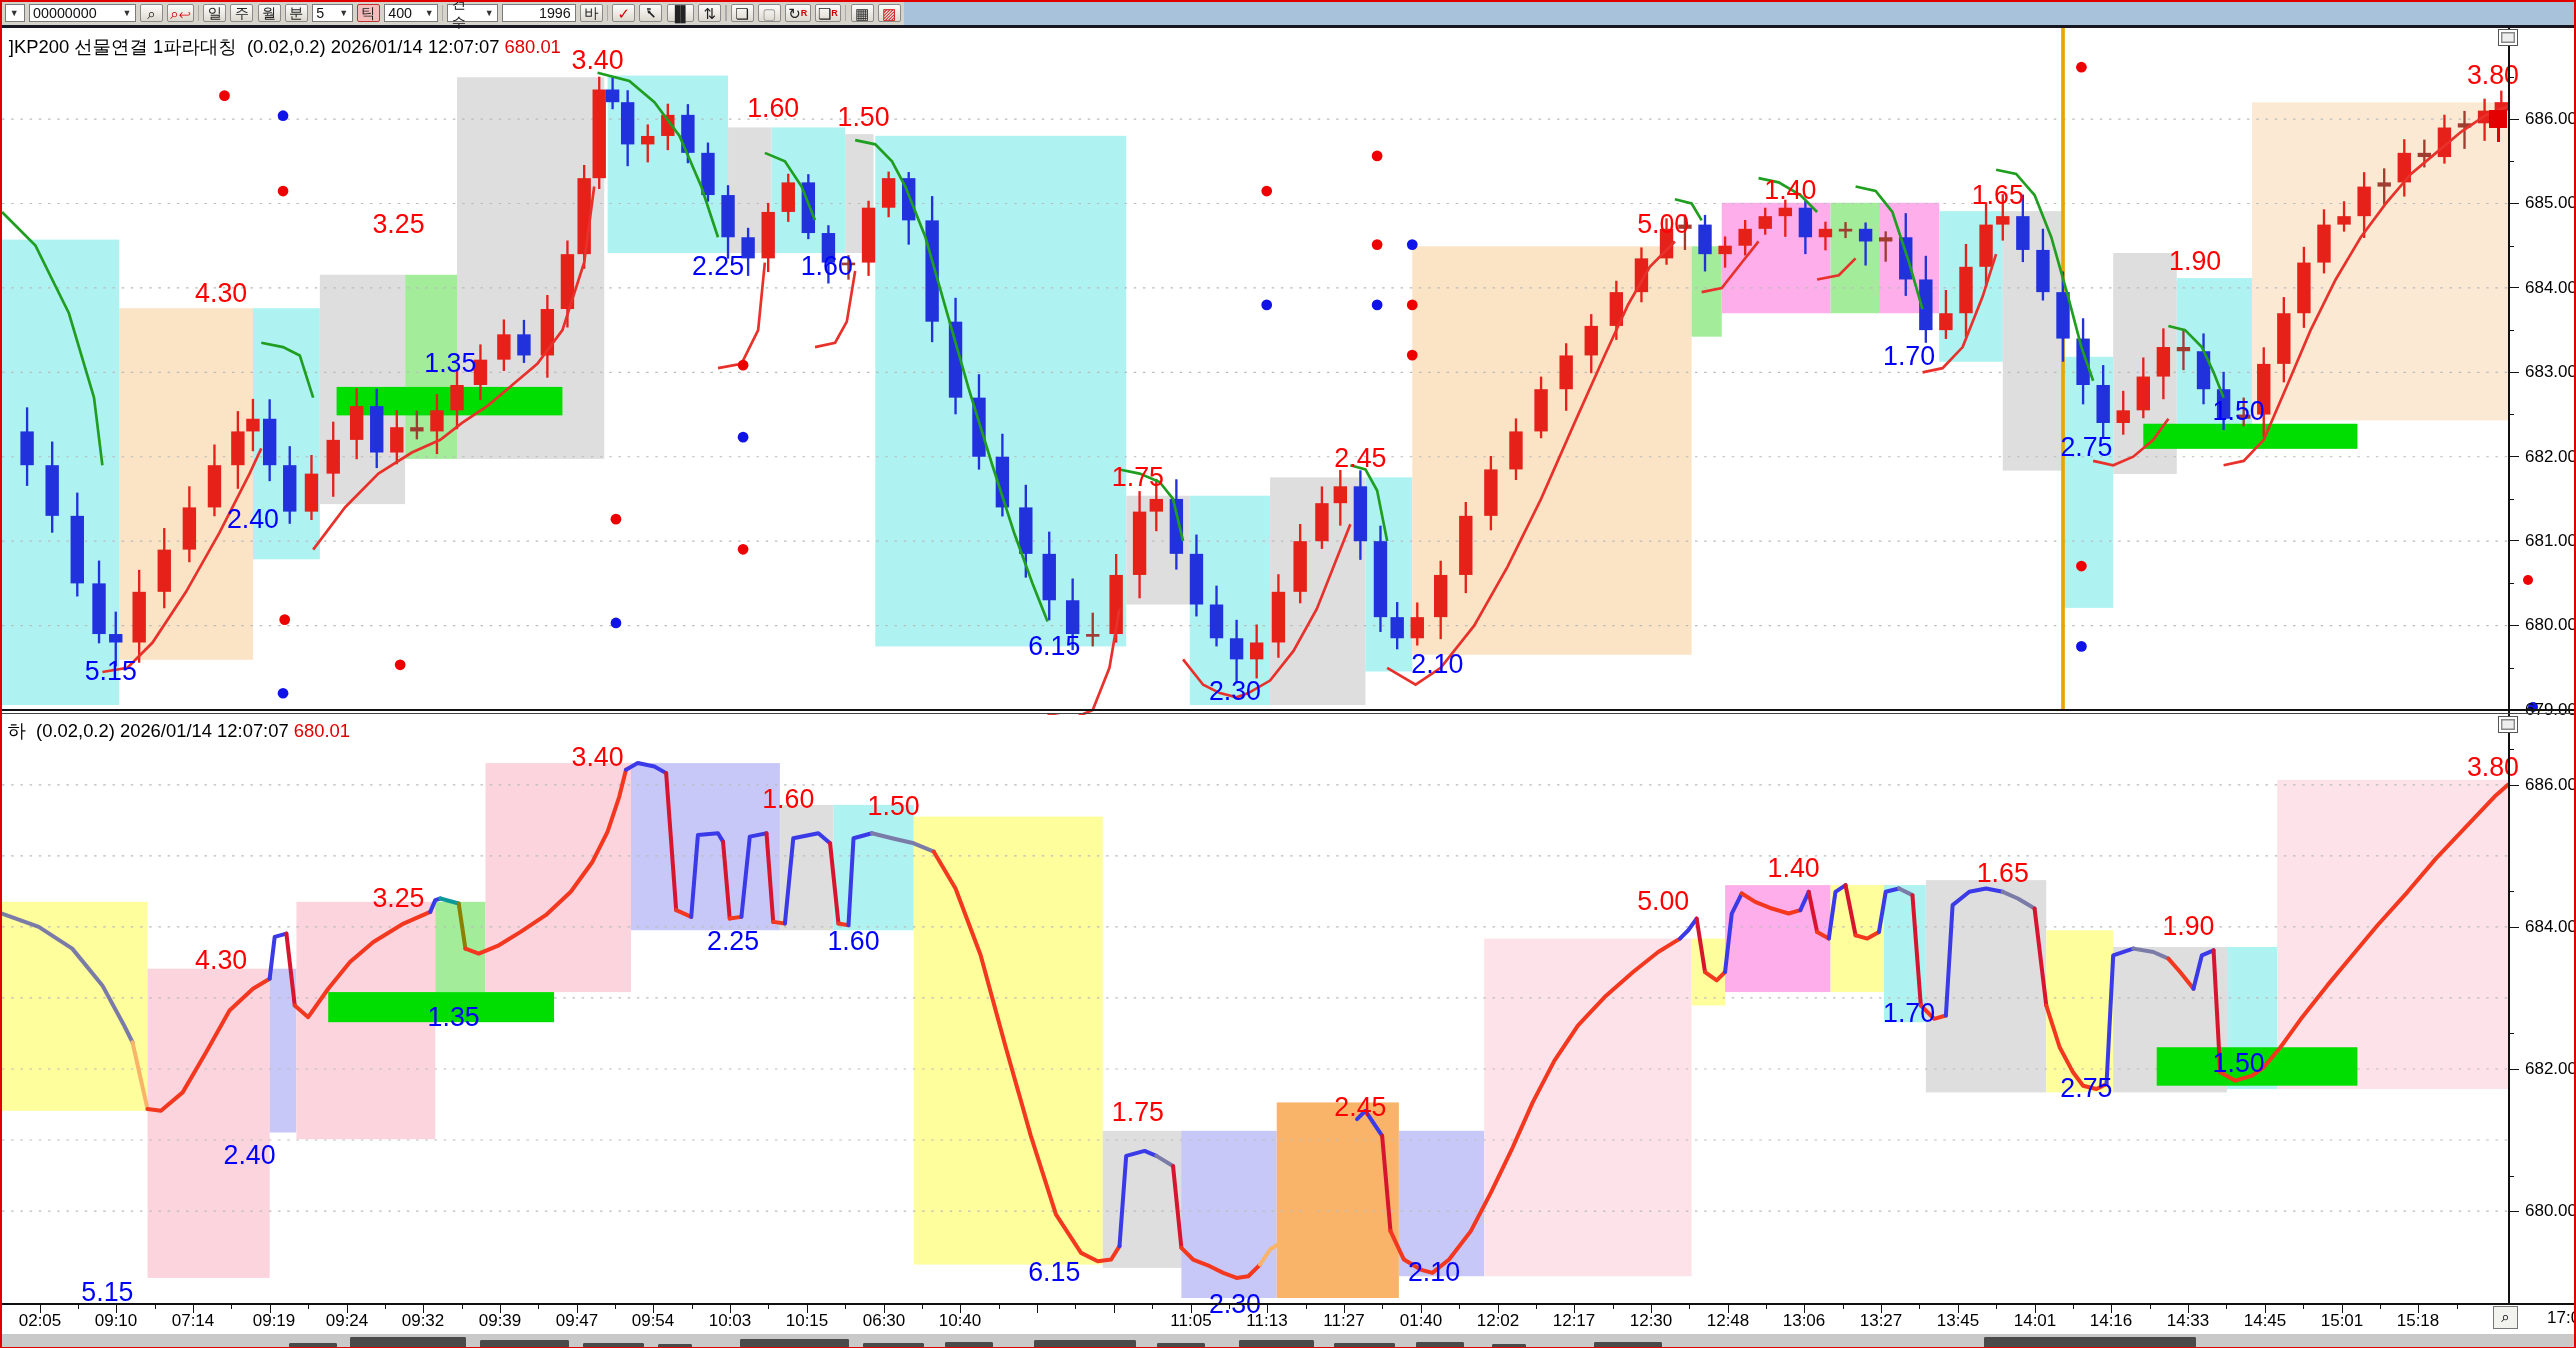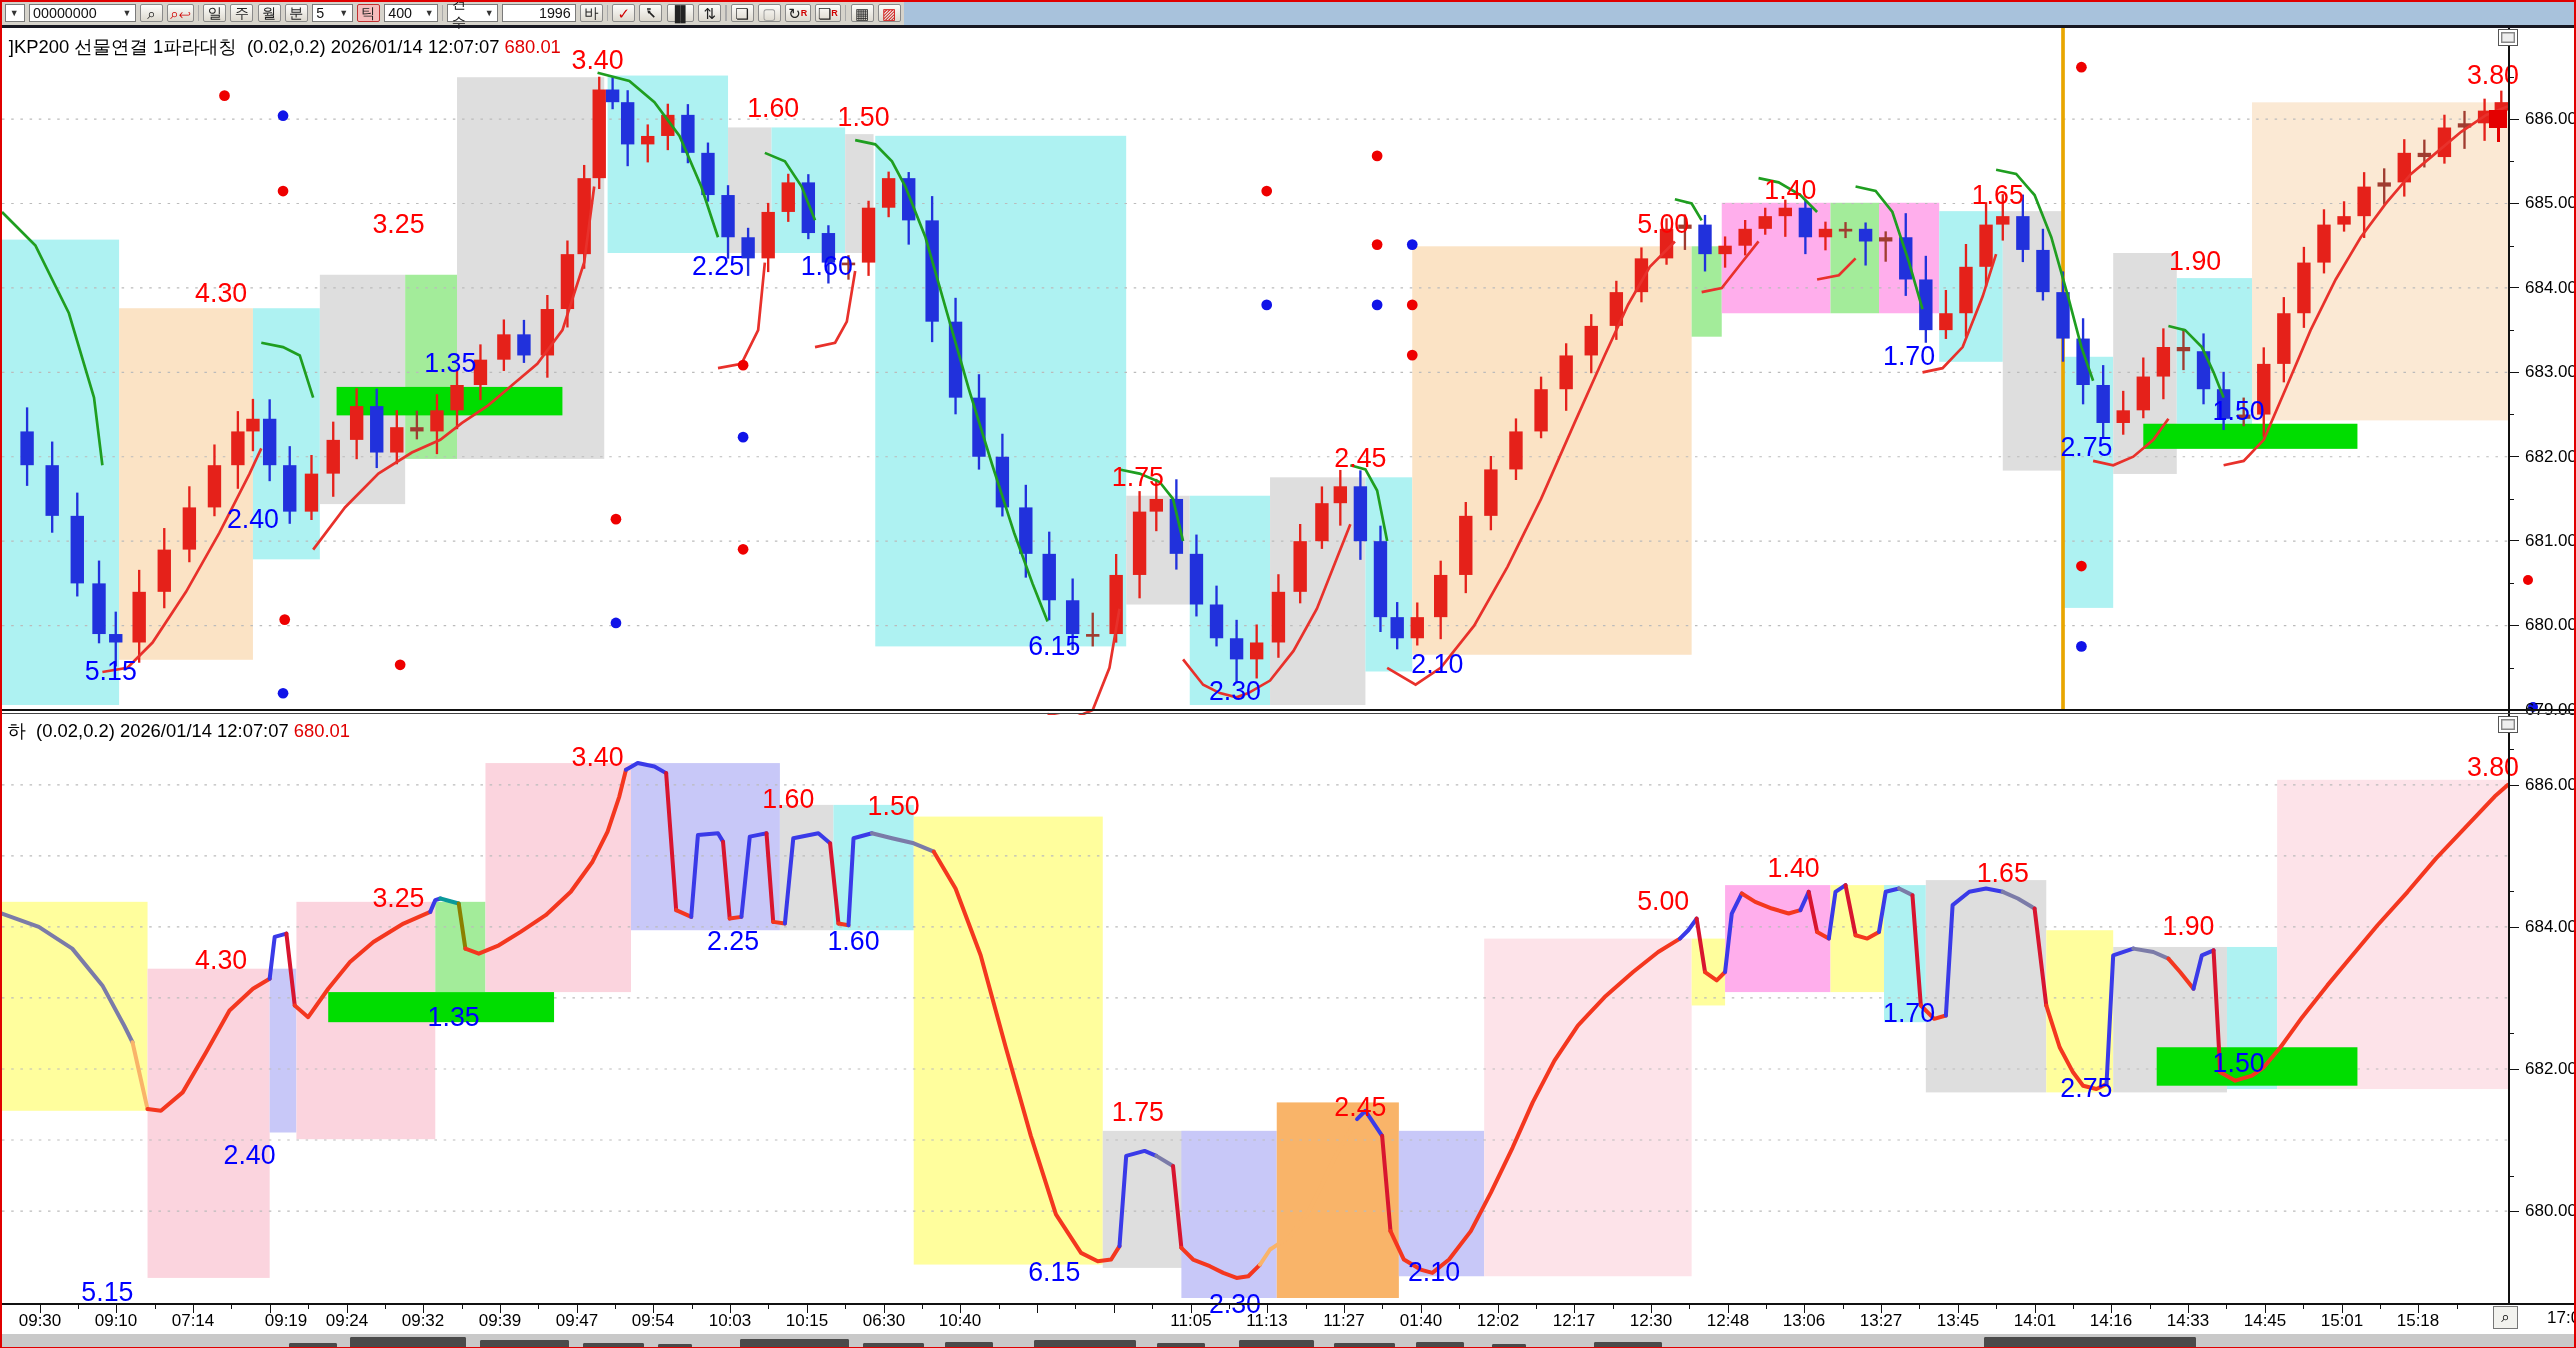--- a/index.html
+++ b/index.html
@@ -641,30 +641,30 @@
       <div class="tick" style="left:2506px;top:1174px;width:6.1px;"></div>
       <div class="axis-lbl" style="left:2523px;top:1199px;">680.00</div>
       <div class="cpbox" style="left:2487px;top:108px;width:18px;height:18px;"></div>
       <div class="cpbox" style="left:2495px;top:125px;width:2.7px;height:15px;"></div>
       <div class="dot" style="left:2521px;top:573px;background:#EE0000;"></div>
       <div class="dot" style="left:2526px;top:700px;background:#1013E8;"></div>
     </div>
   <div id="timerow">
       <div class="vtick" style="left:38px;top:1301px;height:9.6px;"></div>
       <div class="vtick" style="left:76px;top:1301px;height:5.5px;"></div>
-      <div class="time-lbl" style="left:38px;top:1309px;">09:30</div>
+      <div class="time-lbl" style="left:38px;top:1309px;">02:05</div>
       <div class="vtick" style="left:114px;top:1301px;height:9.6px;"></div>
       <div class="vtick" style="left:153px;top:1301px;height:5.5px;"></div>
       <div class="time-lbl" style="left:114px;top:1309px;">09:10</div>
       <div class="vtick" style="left:191px;top:1301px;height:9.6px;"></div>
       <div class="vtick" style="left:229px;top:1301px;height:5.5px;"></div>
       <div class="time-lbl" style="left:191px;top:1309px;">07:14</div>
       <div class="vtick" style="left:268px;top:1301px;height:9.6px;"></div>
       <div class="vtick" style="left:306px;top:1301px;height:5.5px;"></div>
-      <div class="time-lbl" style="left:284px;top:1309px;">09:19</div>
+      <div class="time-lbl" style="left:272px;top:1309px;">09:19</div>
       <div class="vtick" style="left:345px;top:1301px;height:9.6px;"></div>
       <div class="vtick" style="left:383px;top:1301px;height:5.5px;"></div>
       <div class="time-lbl" style="left:345px;top:1309px;">09:24</div>
       <div class="vtick" style="left:421px;top:1301px;height:9.6px;"></div>
       <div class="vtick" style="left:460px;top:1301px;height:5.5px;"></div>
       <div class="time-lbl" style="left:421px;top:1309px;">09:32</div>
       <div class="vtick" style="left:498px;top:1301px;height:9.6px;"></div>
       <div class="vtick" style="left:536px;top:1301px;height:5.5px;"></div>
       <div class="time-lbl" style="left:498px;top:1309px;">09:39</div>
       <div class="vtick" style="left:575px;top:1301px;height:9.6px;"></div>

